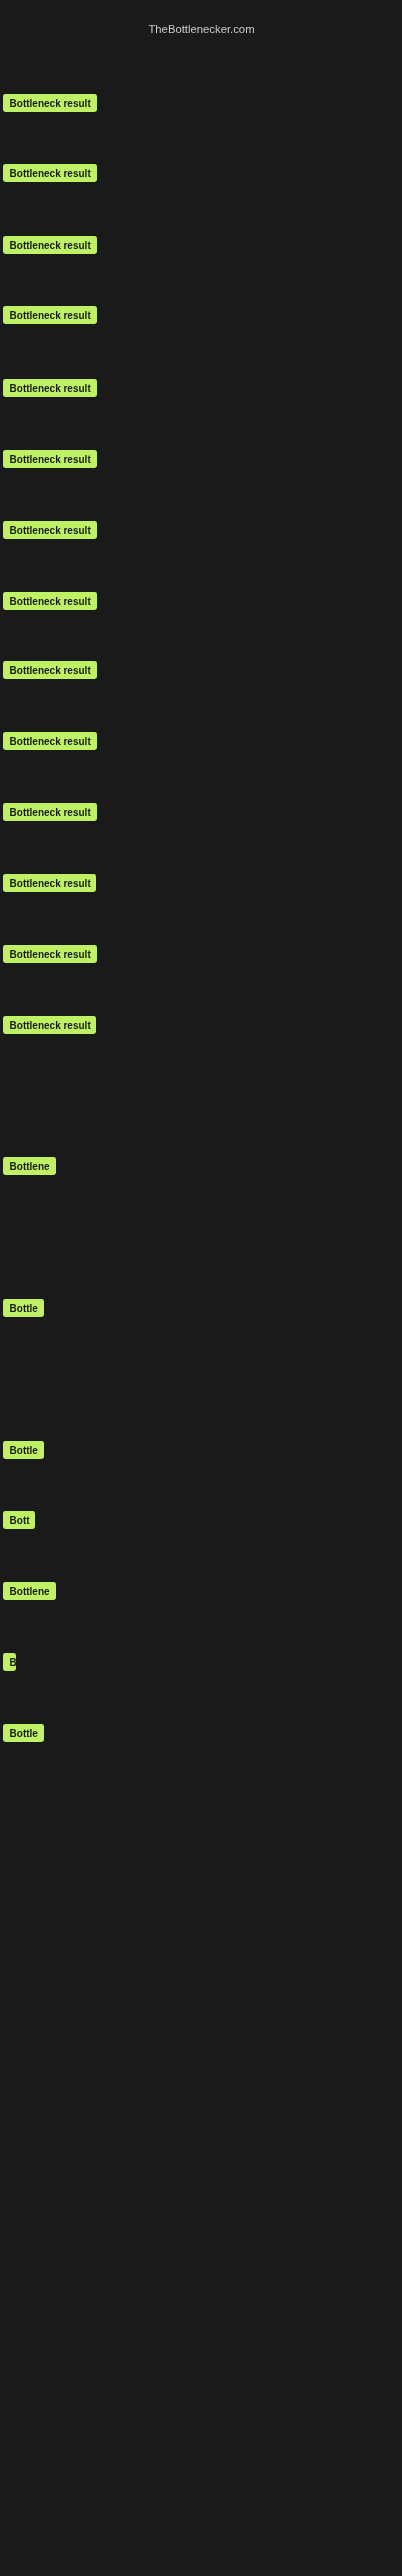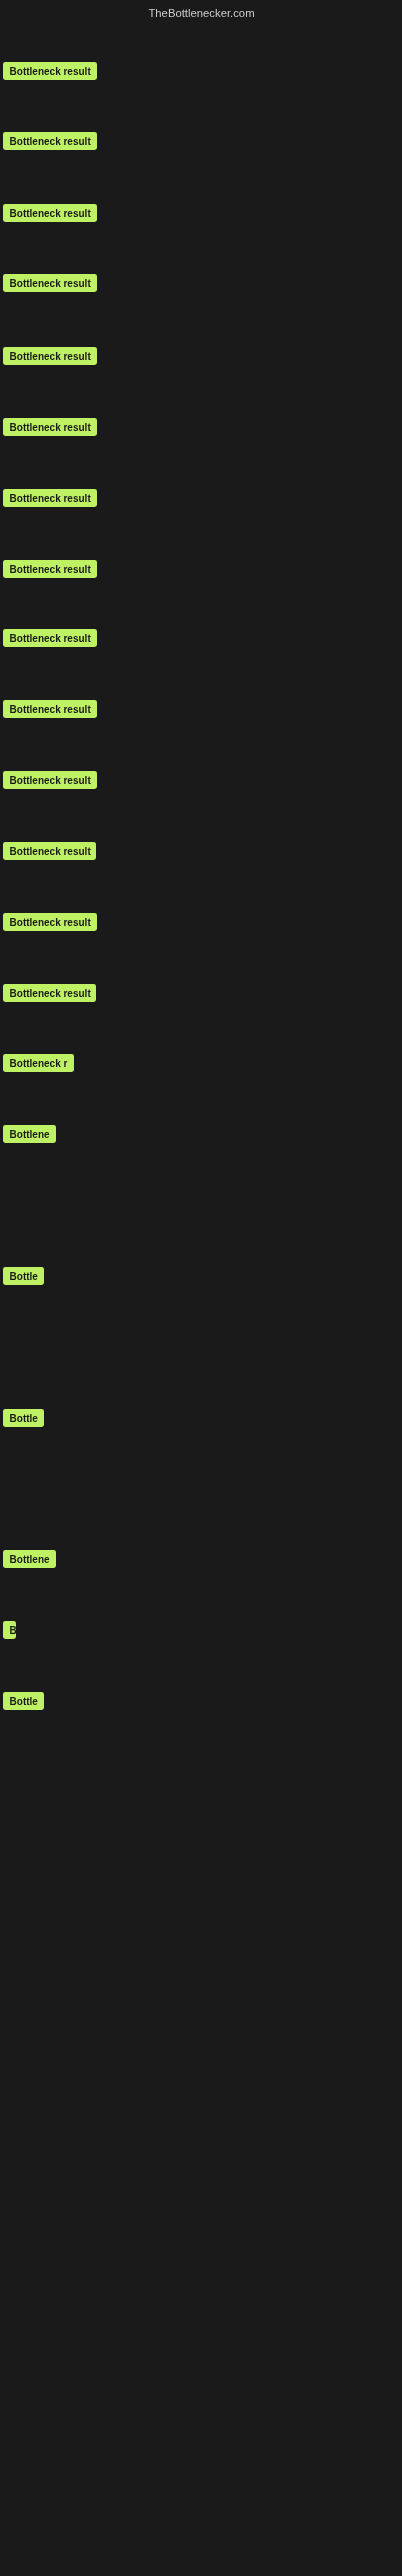--- a/index.html
+++ b/index.html
@@ -13,21 +13,21 @@
       min-height: 2576px;
       background-color: #1a1a1a;
       font-family: Arial, sans-serif;
       position: relative;
     }
 
     .site-title {
       text-align: center;
       color: #cccccc;
       font-size: 11.3px;
-      padding: 7px 0;
+      padding: 23px 0;
       background-color: #1a1a1a;
     }
 
     .bottleneck-badge {
       display: inline-block;
       background-color: #bef264;
       color: #1a1a1a;
       font-size: 10px;
       font-weight: bold;
       padding: 3.2px 6.4px;
@@ -51,21 +51,21 @@
     <div style="position: absolute; top: 315px; left: 0px; width: 100%; padding: 6.4px 3.2px;"><span class="bottleneck-badge" style="max-width: 98px;">Bottleneck result</span></div>
     <div style="position: absolute; top: 386px; left: 0px; width: 100%; padding: 6.4px 3.2px;"><span class="bottleneck-badge" style="max-width: 97px;">Bottleneck result</span></div>
     <div style="position: absolute; top: 457px; left: 0px; width: 100%; padding: 6.4px 3.2px;"><span class="bottleneck-badge" style="max-width: 97px;">Bottleneck result</span></div>
     <div style="position: absolute; top: 528px; left: 0px; width: 100%; padding: 6.4px 3.2px;"><span class="bottleneck-badge" style="max-width: 98px;">Bottleneck result</span></div>
     <div style="position: absolute; top: 597px; left: 0px; width: 100%; padding: 6.4px 3.2px;"><span class="bottleneck-badge" style="max-width: 97px;">Bottleneck result</span></div>
     <div style="position: absolute; top: 668px; left: 0px; width: 100%; padding: 6.4px 3.2px;"><span class="bottleneck-badge" style="max-width: 97px;">Bottleneck result</span></div>
     <div style="position: absolute; top: 739px; left: 0px; width: 100%; padding: 6.4px 3.2px;"><span class="bottleneck-badge" style="max-width: 97px;">Bottleneck result</span></div>
     <div style="position: absolute; top: 810px; left: 0px; width: 100%; padding: 6.4px 3.2px;"><span class="bottleneck-badge" style="max-width: 93px;">Bottleneck result</span></div>
     <div style="position: absolute; top: 881px; left: 0px; width: 100%; padding: 6.4px 3.2px;"><span class="bottleneck-badge" style="max-width: 97px;">Bottleneck result</span></div>
     <div style="position: absolute; top: 952px; left: 0px; width: 100%; padding: 6.4px 3.2px;"><span class="bottleneck-badge" style="max-width: 93px;">Bottleneck result</span></div>
-    <div style="position: absolute; top: 1022px; left: 0px; width: 100%; padding: 6.4px 3.2px;"><span class="bottleneck-badge" style="max-width: 72px;">Bottleneck r</span></div>
     <div style="position: absolute; top: 1093px; left: 0px; width: 100%; padding: 6.4px 3.2px;"><span class="bottleneck-badge" style="max-width: 56px;">Bottlene</span></div>
     <div style="position: absolute; top: 1235px; left: 0px; width: 100%; padding: 6.4px 3.2px;"><span class="bottleneck-badge" style="max-width: 44px;">Bottle</span></div>
     <div style="position: absolute; top: 1377px; left: 0px; width: 100%; padding: 6.4px 3.2px;"><span class="bottleneck-badge" style="max-width: 44px;">Bottle</span></div>
+    <div style="position: absolute; top: 1447px; left: 0px; width: 100%; padding: 6.4px 3.2px;"><span class="bottleneck-badge" style="max-width: 32px;">Bott</span></div>
     <div style="position: absolute; top: 1518px; left: 0px; width: 100%; padding: 6.4px 3.2px;"><span class="bottleneck-badge" style="max-width: 56px;">Bottlene</span></div>
     <div style="position: absolute; top: 1589px; left: 0px; width: 100%; padding: 6.4px 3.2px;"><span class="bottleneck-badge" style="max-width: 13px;">B</span></div>
     <div style="position: absolute; top: 1660px; left: 0px; width: 100%; padding: 6.4px 3.2px;"><span class="bottleneck-badge" style="max-width: 44px;">Bottle</span></div>
   </div>
 
 
 </body></html>

